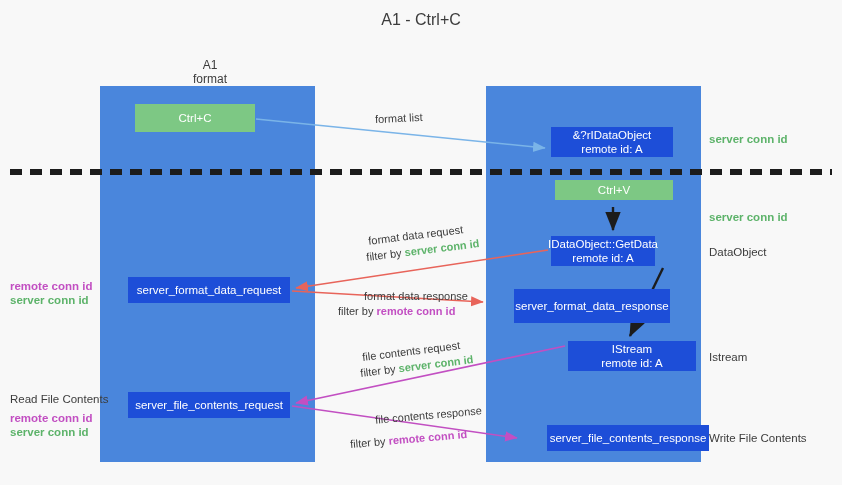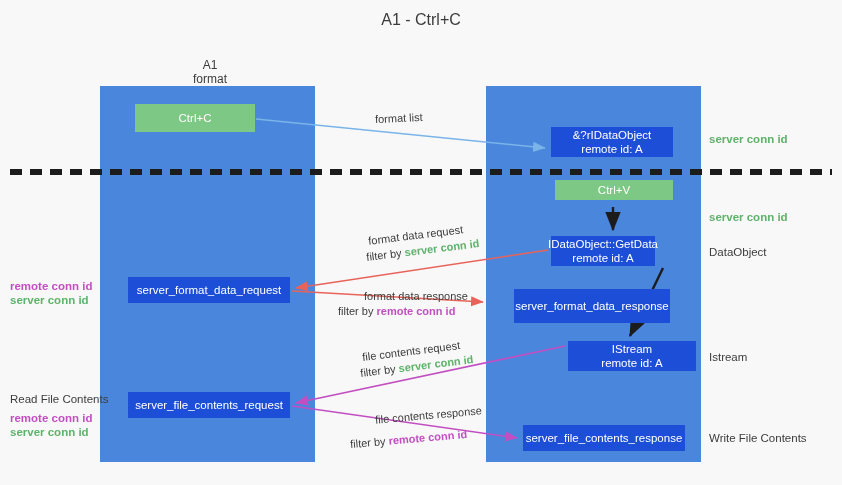--- a/index.html
+++ b/index.html
@@ -41,21 +41,21 @@
   .green{background:#7dc884;}
   .orange{background:#1d4ed8;}
   #n-ctrlc{left:135px;top:104px;width:120px;height:28px;}
   #n-ctrlv{left:555px;top:180px;width:118px;height:20px;}
   #n-idataobject{left:551px;top:127px;width:122px;height:30px;}
   #n-getdata{left:551px;top:236px;width:104px;height:30px;}
   #n-istream{left:568px;top:341px;width:128px;height:30px;}
   #n-sfdreq{left:128px;top:277px;width:162px;height:26px;}
   #n-sfdres{left:489px;top:289px;width:156px;height:34px;margin-left:25px;}
   #n-sfcreq{left:128px;top:392px;width:162px;height:26px;}
-  #n-sfcres{left:523px;top:425px;width:162px;height:26px;text-align:right;}
+  #n-sfcres{left:547px;top:425px;width:162px;height:26px;text-align:right;}
   
   .side{font-size:11.5px;color:#3c3c3c;line-height:14px;}
   .green-t{color:#5db36a;font-weight:bold;}
   .magenta-t{color:#c24fc2;font-weight:bold;}
   #sv1{left:709px;top:132px;}
   #sv2{left:709px;top:210px;}
   #lbl-dataobject{left:709px;top:245px;}
   #lbl-istream{left:709px;top:350px;}
   #lbl-writefile{left:709px;top:431px;}
   #lbl-readfile{left:10px;top:392px;}

